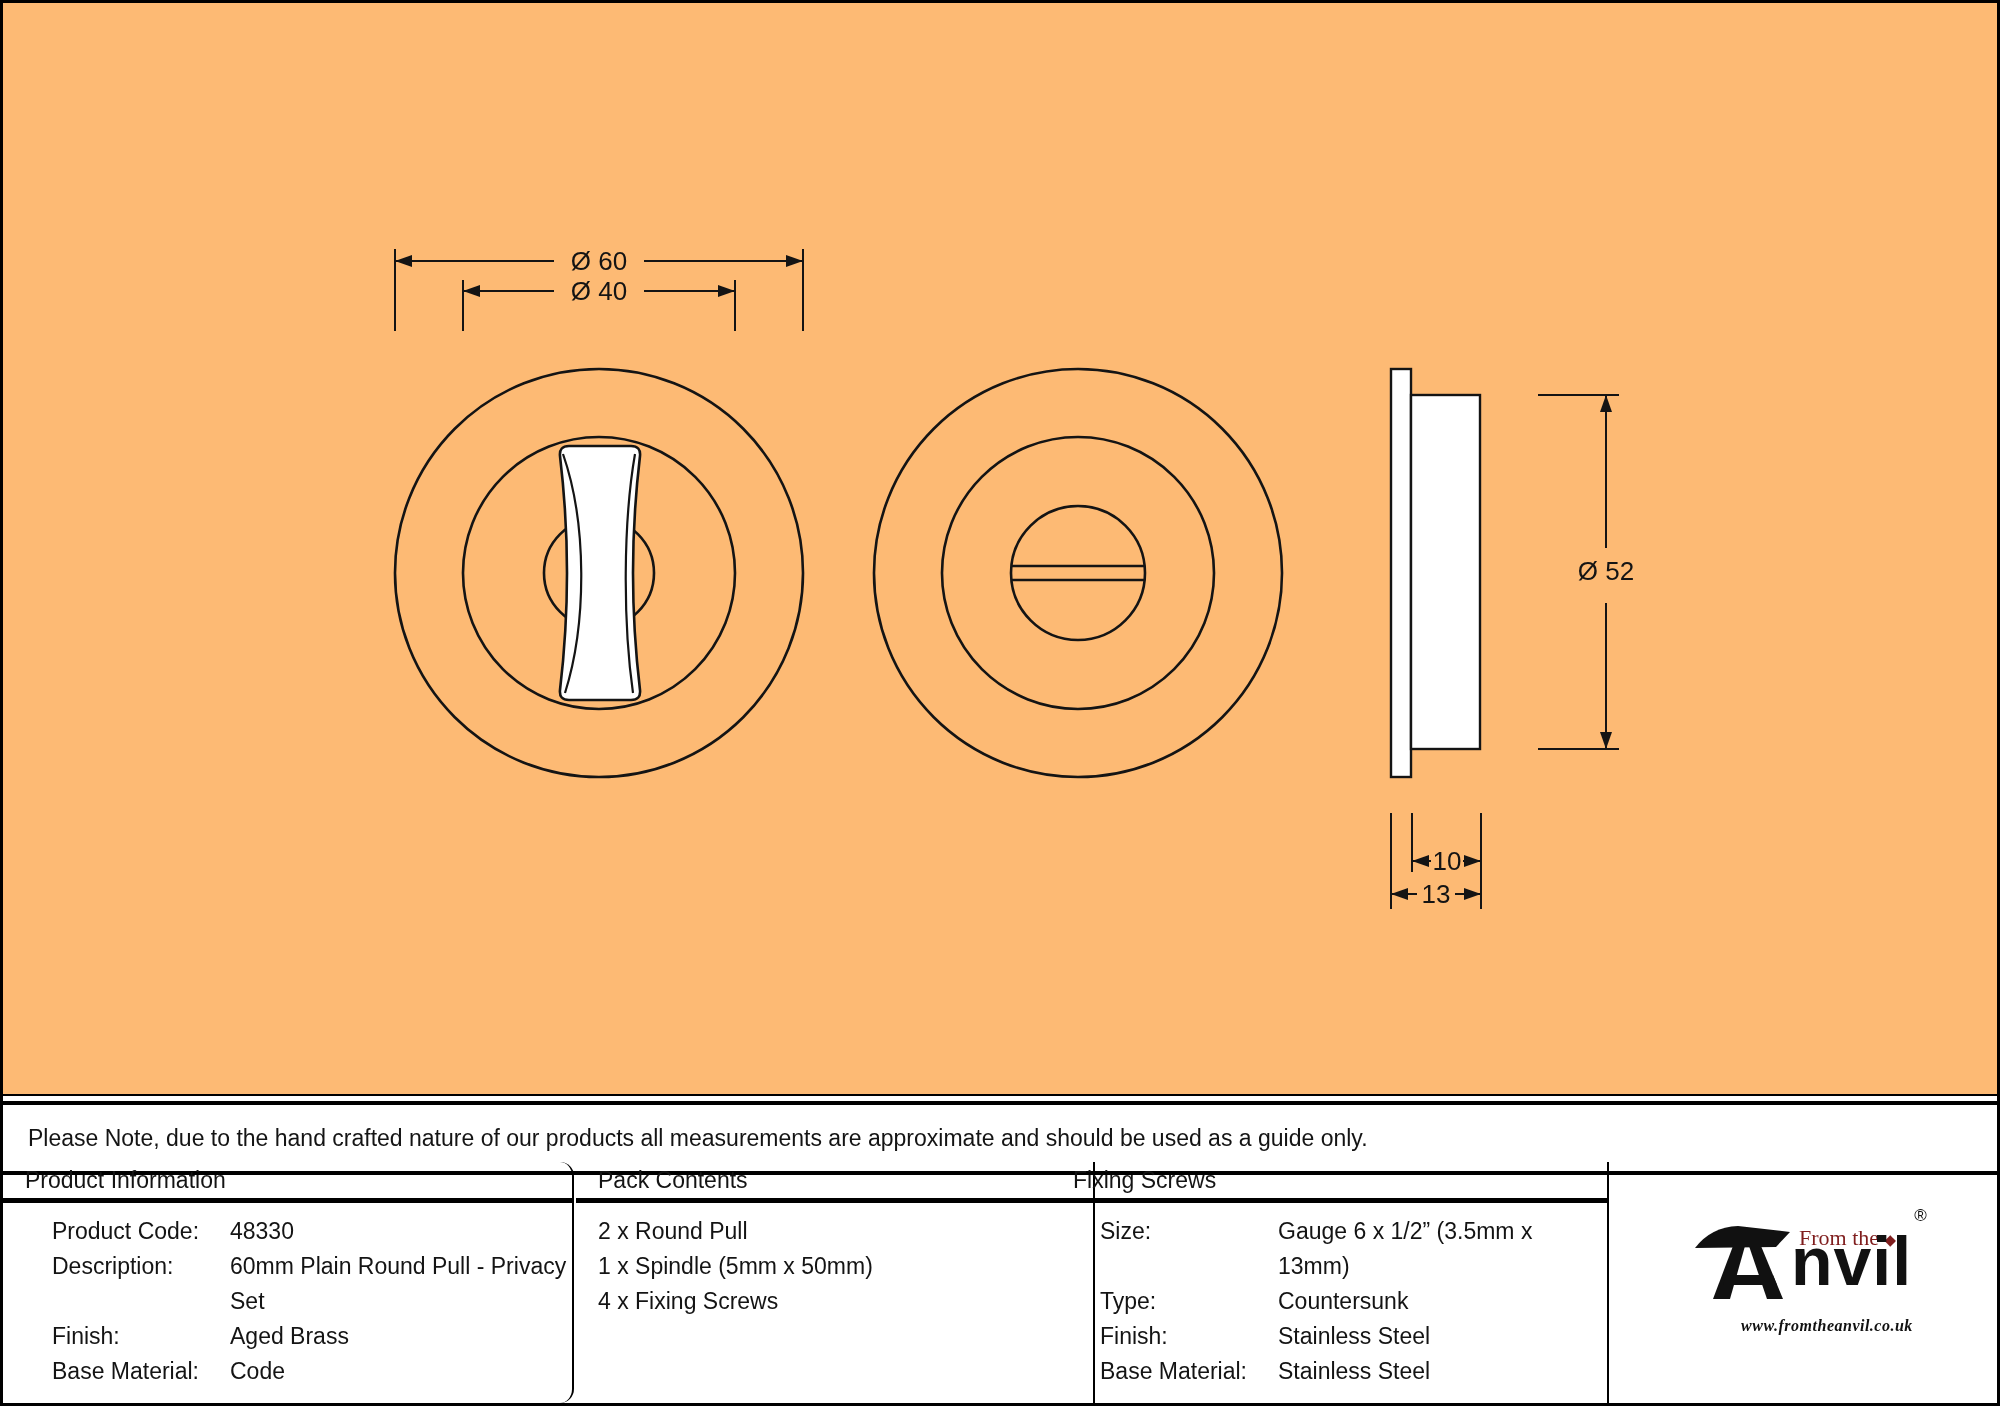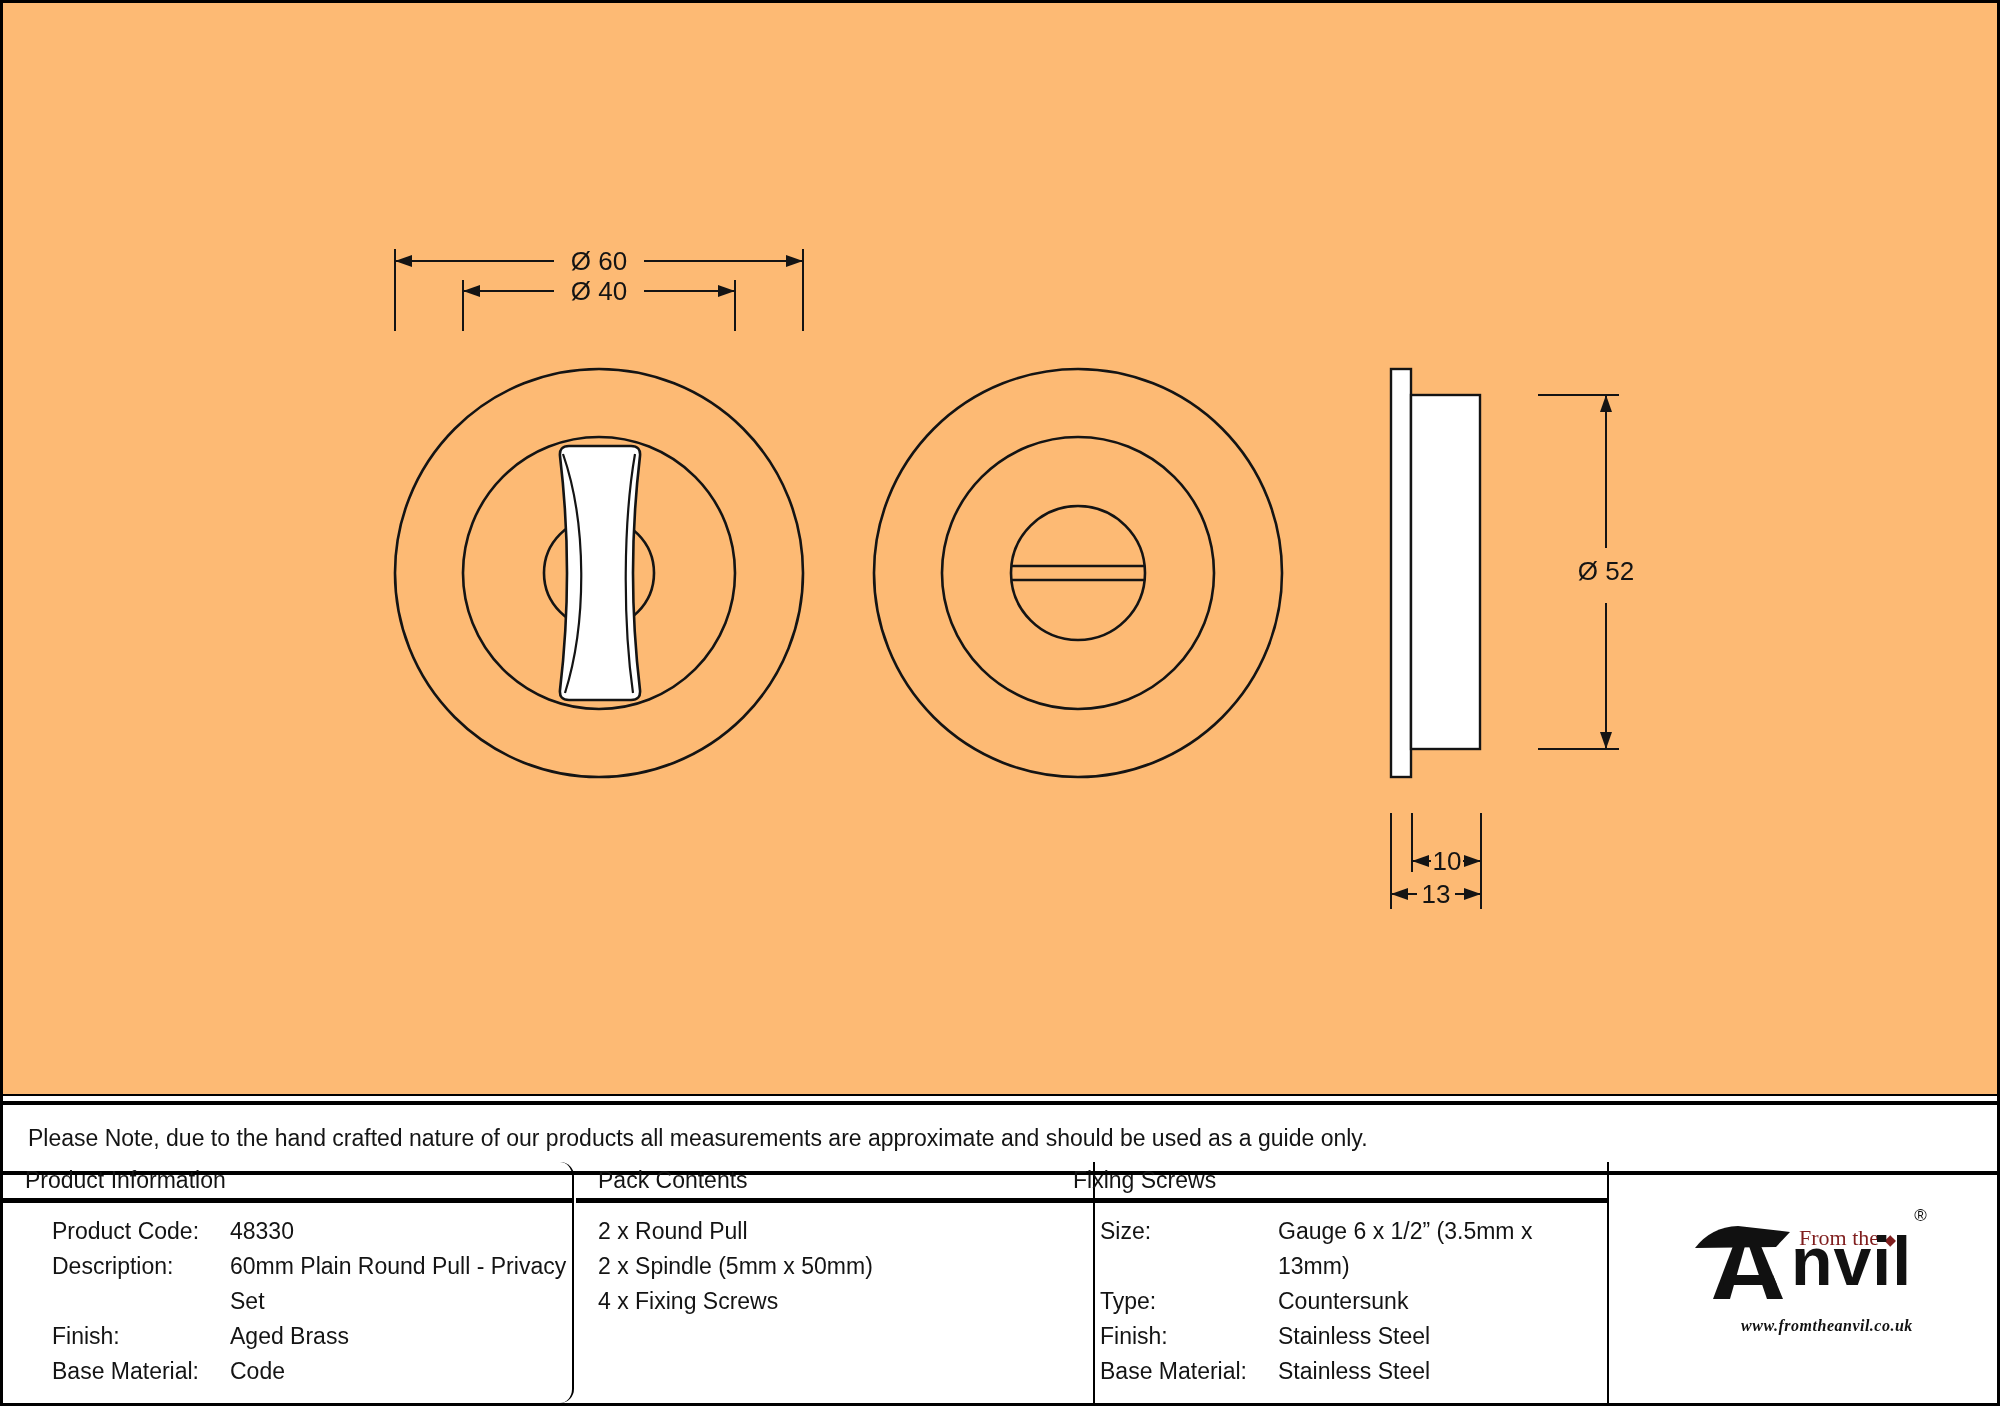--- a/index.html
+++ b/index.html
@@ -147,21 +147,21 @@
             <span>Base Material:</span>
             <span>Code</span>
           </div>
         </div>
       </div>
 
       <div class="col col-2">
         <div class="cell-header">Pack Contents</div>
         <div class="cell-body">
           <div class="li-row">2 x Round Pull</div>
-          <div class="li-row">2 x Spindle (5mm x 50mm)</div>
+          <div class="li-row">1 x Spindle (5mm x 50mm)</div>
           <div class="li-row">4 x Fixing Screws</div>
         </div>
       </div>
 
       <div class="col col-3">
         <div class="cell-header">Fixing Screws</div>
         <div class="cell-body">
           <div class="kv-row">
             <span>Size:</span>
             <span>Gauge 6 x 1/2” (3.5mm x 13mm)</span>

